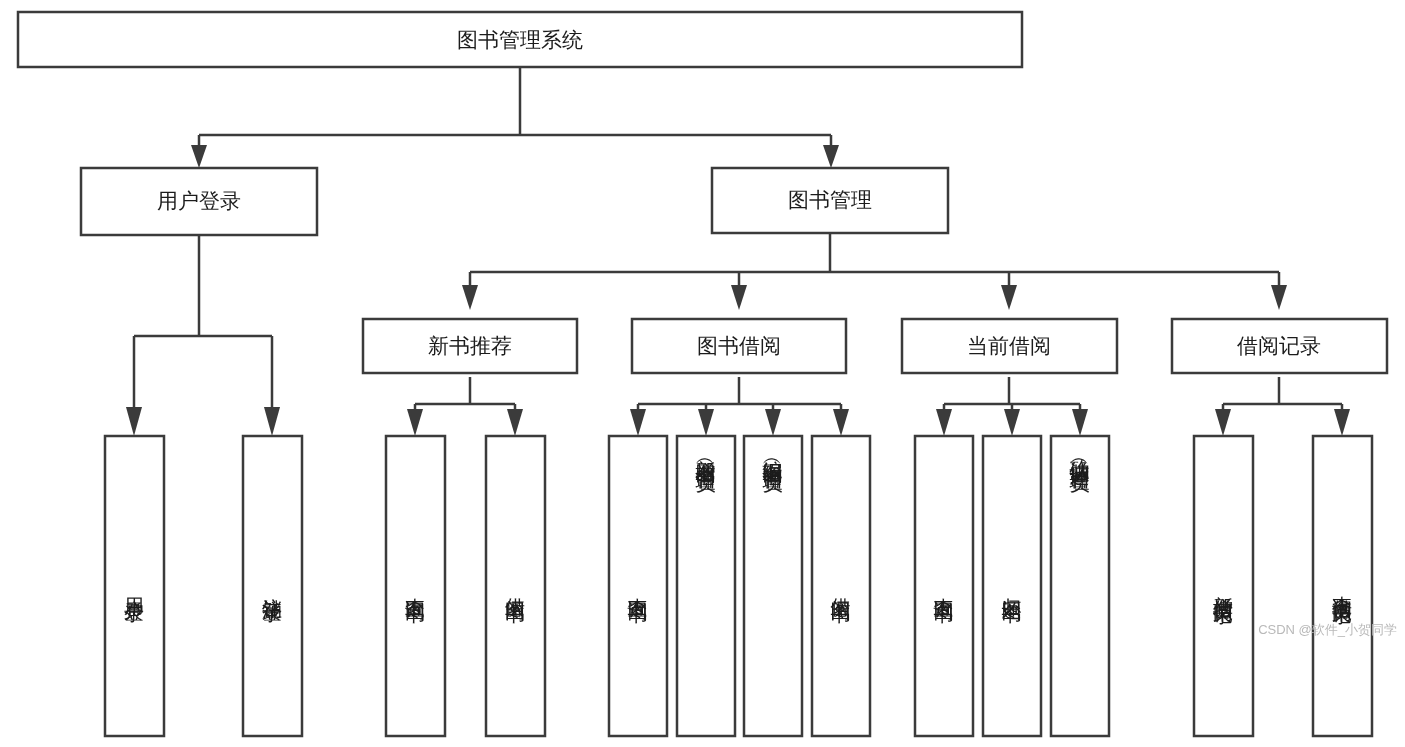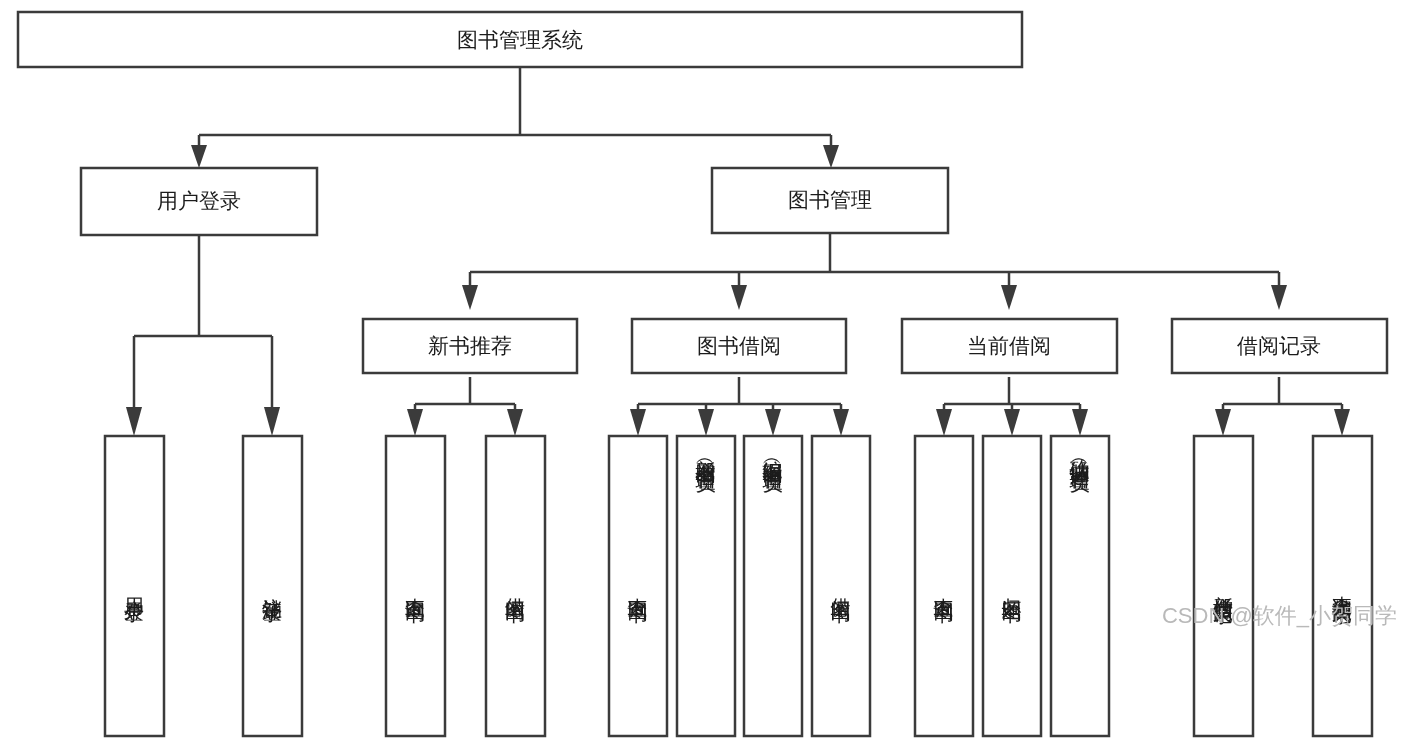--- a/index.html
+++ b/index.html
@@ -56,23 +56,23 @@
     writing-mode: vertical-rl;
     text-orientation: upright;
     letter-spacing: 2px;
     line-height: 1;
     white-space: nowrap;
     text-align: center;
   }
   .watermark {
     position: absolute;
     right: 8px;
-    bottom: 12px;
-    font-family: "Liberation Sans", "DejaVu Sans", sans-serif;
-    font-size: 22px;
+    bottom: 4px;
+    font-family: "Liberation Sans", "DejaVu Sans", sans-serif;
+    font-size: 13px;
     color: #b9b9b9;
     white-space: nowrap;
     user-select: none;
   }
 </style>
 </head>
 <body>
 
 <div id="diagram-root">
 

